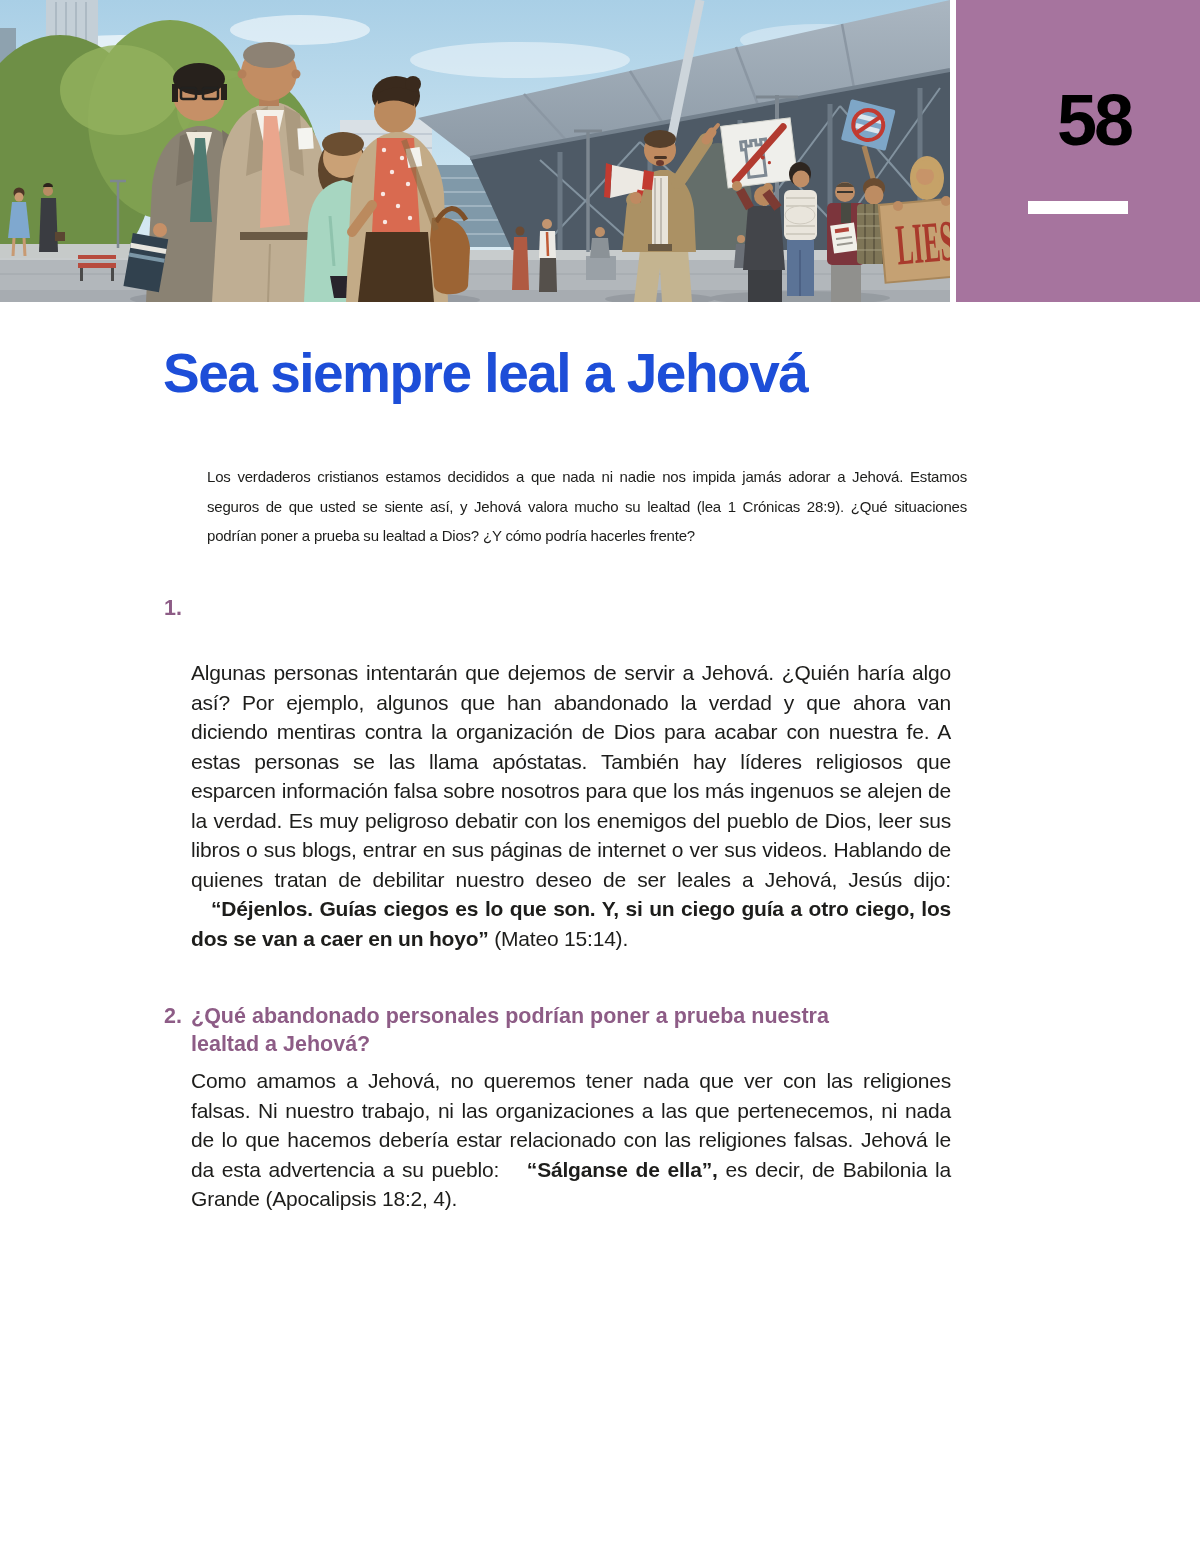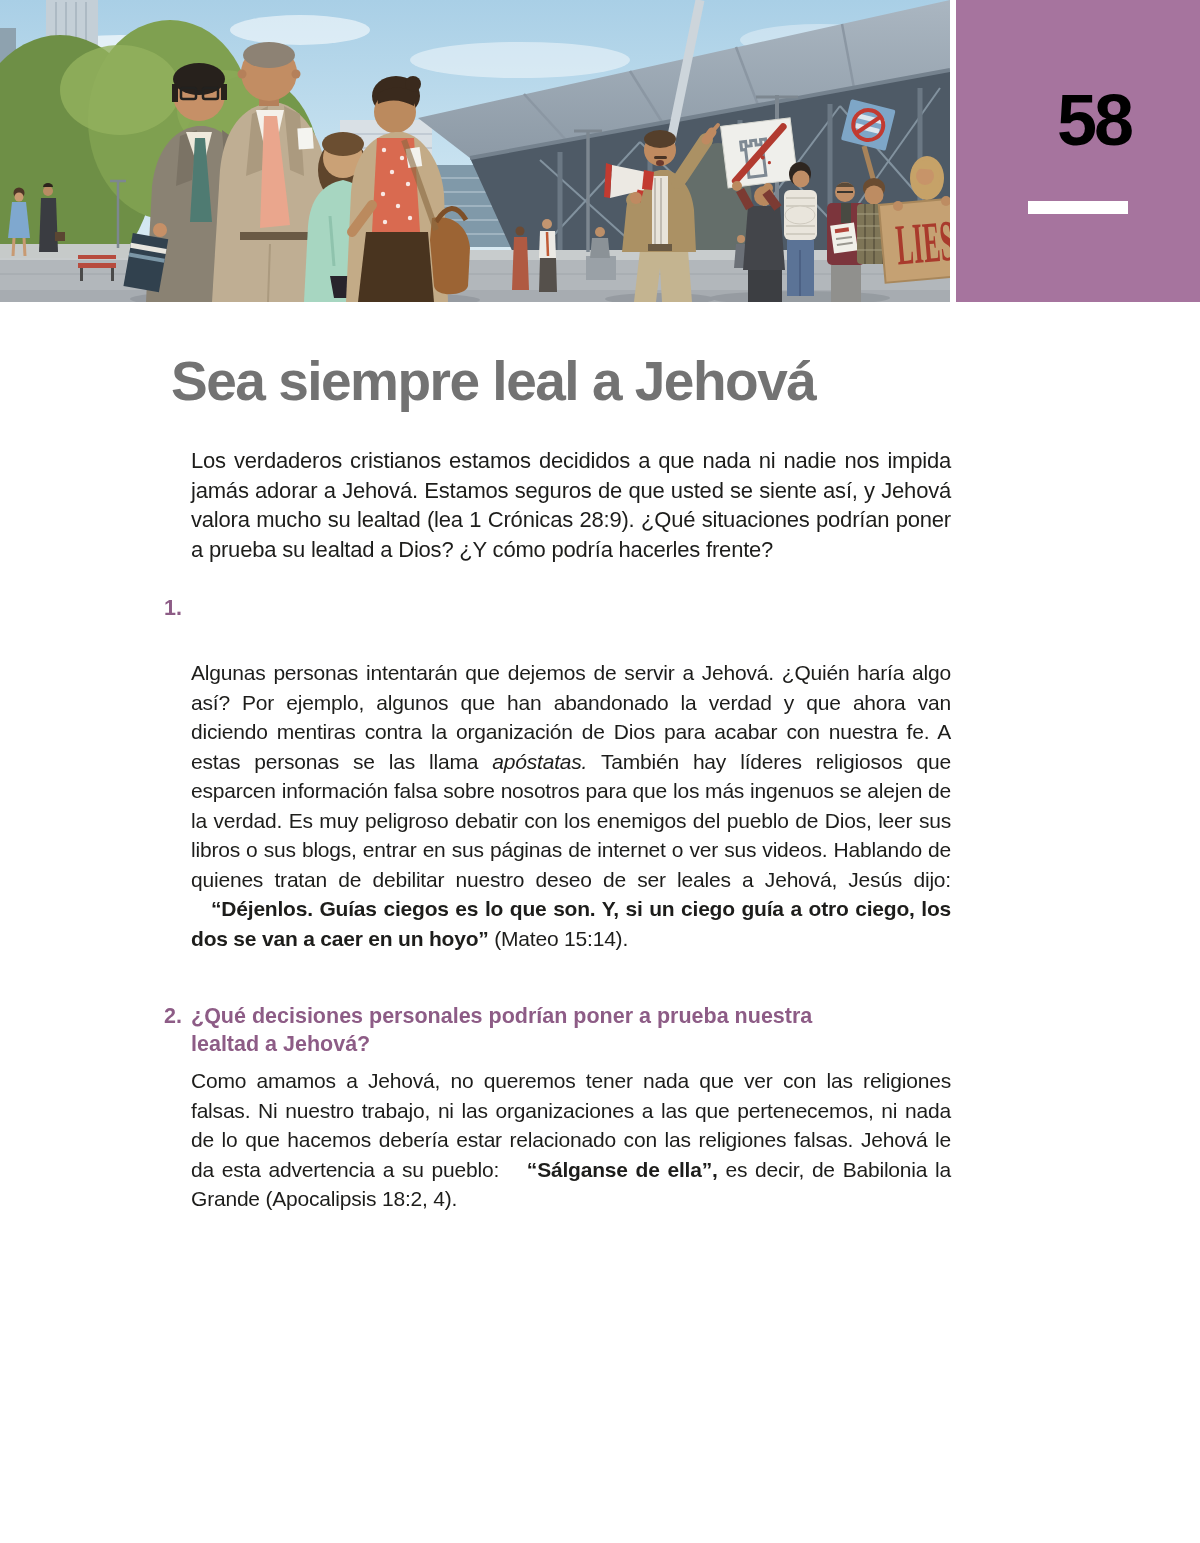--- a/index.html
+++ b/index.html
@@ -9,35 +9,35 @@
   
   .hero{position:absolute;left:0;top:0;width:1200px;height:302px;}
   .hero-photo{position:absolute;left:0;top:0;width:950px;height:302px;overflow:hidden;background:#c8e2f0;}
   .hero-photo svg{display:block;}
   .badge{position:absolute;left:956px;top:0;width:244px;height:302px;background:var(--badge_purple,#a6749e);}
   .lesson-number{position:absolute;left:0;top:84px;width:276px;text-align:center;
                  font-size:72px;font-weight:bold;color:#000000;letter-spacing:-3px;line-height:1;}
   .lesson-underline{position:absolute;left:72px;top:201px;width:100px;height:13px;background:var(--underline_white,#ffffff);}
 
   
-  .title{position:absolute;left:163px;top:344px;margin:8px;font-size:55px;line-height:58px;
-         font-weight:bold;letter-spacing:-1.5px;color:#737373;}
-  .intro{position:absolute;left:191px;top:446px;width:760px;margin:0;
-         font-size:22px;line-height:29.5px;text-align:justify;letter-spacing:-0.2px;}
+  .title{position:absolute;left:163px;top:344px;margin:0;font-size:55px;line-height:58px;
+         font-weight:bold;letter-spacing:-1.5px;color:#1d4ed8;}
+  .intro{position:absolute;left:191px;top:446px;width:760px;margin:16px;
+         font-size:15px;line-height:29.5px;text-align:justify;letter-spacing:-0.2px;}
   .question{position:absolute;margin:0;font-size:21.5px;line-height:28px;font-weight:bold;
             color:var(--question_purple,#8d5c86);padding-left:27px;width:640px;}
   .question .qnum{position:absolute;left:0;top:0;}
   .q1{left:164px;top:594px;}
   .q2{left:164px;top:1002px;}
   .body-par{position:absolute;width:760px;margin:0;font-size:21px;line-height:29.5px;
             text-align:justify;letter-spacing:-0.2px;}
   .p1{left:191px;top:658px;}
   .p2{left:191px;top:1066px;}
   .seg-bold{font-weight:bold;margin-left:20px;}
-  .seg-italic{font-style:italic;}
+  .seg-italic{}
 
   .lies-text{fill:var(--lies_red,#a93a2c);font-family:"Liberation Serif", serif;font-weight:bold;}
 </style>
 </head>
 <body>
 
 <div class="page">
 
   <header class="hero">
     <div class="hero-photo">
@@ -406,17 +406,17 @@
 
     <p class="intro"><span class="seg-normal">Los verdaderos cristianos estamos decididos a que nada ni nadie nos impida jamás adorar a Jehová. Estamos seguros de que usted se siente así, y Jehová valora mucho su lealtad (lea 1 Crónicas 28:9). ¿Qué situaciones podrían poner a prueba su lealtad a Dios? ¿Y cómo podría hacerles frente?</span></p>
 
     <h2 class="question q1">
       <span class="qnum">1.</span>
     </h2>
     <p class="body-par p1"><span class="seg-normal">Algunas personas intentarán que dejemos de servir a Jehová. ¿Quién haría algo así? Por ejemplo, algunos que han abandonado la verdad y que ahora van diciendo mentiras contra la organización de Dios para acabar con nuestra fe. A estas personas se las llama </span><span class="seg-italic">apóstatas.</span><span class="seg-normal"> También hay líderes religiosos que esparcen información falsa sobre nosotros para que los más ingenuos se alejen de la verdad. Es muy peligroso debatir con los enemigos del pueblo de Dios, leer sus libros o sus blogs, entrar en sus páginas de internet o ver sus videos. Hablando de quienes tratan de debilitar nuestro deseo de ser leales a Jehová, Jesús dijo: </span><span class="seg-bold">“Déjenlos. Guías ciegos es lo que son. Y, si un ciego guía a otro ciego, los dos se van a caer en un hoyo”</span><span class="seg-normal"> (Mateo 15:14).</span></p>
 
     <h2 class="question q2">
       <span class="qnum">2.</span>
-      <span>¿Qué decisiones personales podrían poner a prueba nuestra lealtad a Jehová?</span>
+      <span>¿Qué abandonado personales podrían poner a prueba nuestra lealtad a Jehová?</span>
     </h2>
     <p class="body-par p2"><span class="seg-normal">Como amamos a Jehová, no queremos tener nada que ver con las religiones falsas. Ni nuestro trabajo, ni las organizaciones a las que pertenecemos, ni nada de lo que hacemos debería estar relacionado con las religiones falsas. Jehová le da esta advertencia a su pueblo: </span><span class="seg-bold">“Sálganse de ella”,</span><span class="seg-normal"> es decir, de Babilonia la Grande (Apocalipsis 18:2, 4).</span></p>
   </main>
 </div>
 
 </body></html>

